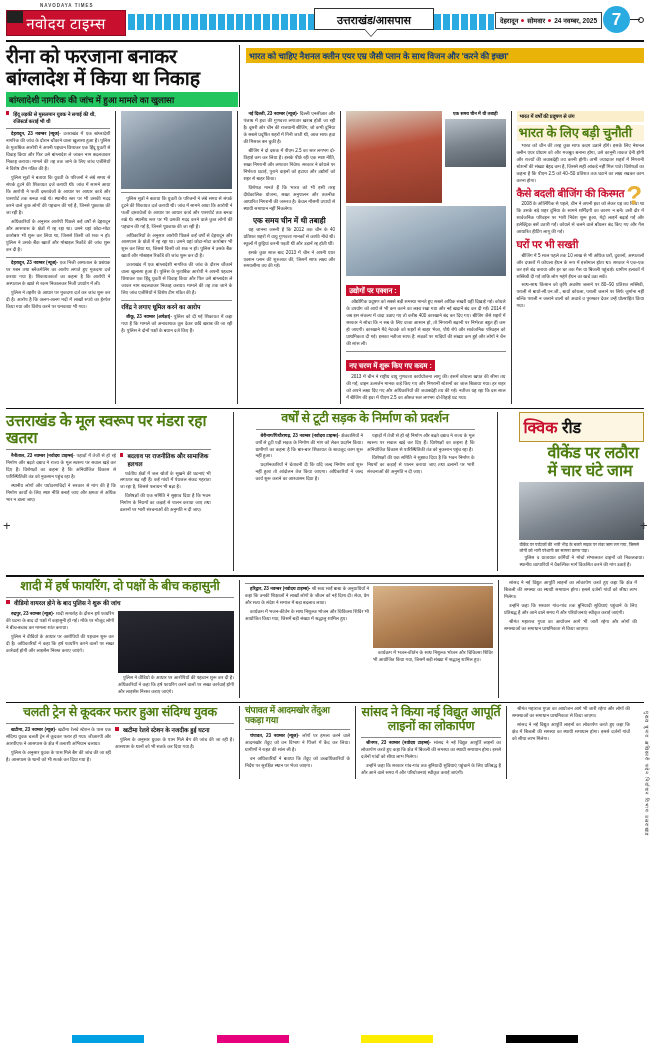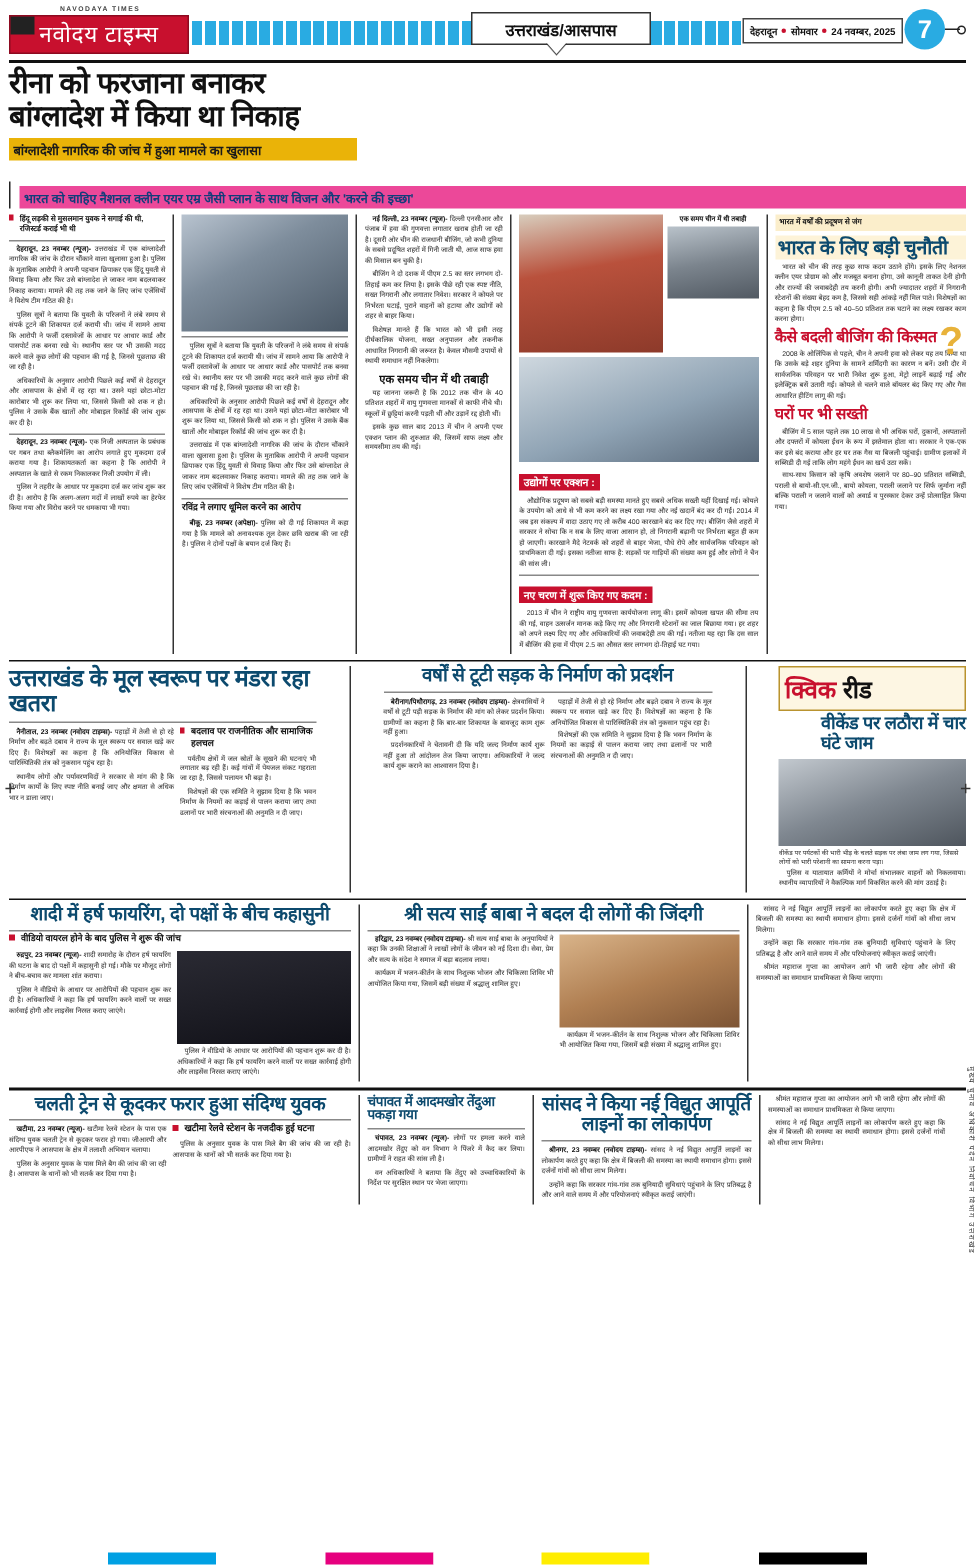--- a/index.html
+++ b/index.html
@@ -58,36 +58,36 @@
     position:absolute;right:14px;top:2px;width:27px;height:27px;border-radius:50%;
     background:#29abe2;color:#fff;font-size:17px;font-weight:bold;
     display:flex;align-items:center;justify-content:center;
   }
   .pn-line{position:absolute;right:4px;top:15px;width:10px;height:1px;background:#222;}
   .pn-dot{position:absolute;right:0px;top:13px;width:4px;height:4px;border-radius:50%;border:1px solid #222;}
 
   .rule-thick{height:2px;background:#111;margin:2px 6px 0 6px;}
 
   
-  .lead{display:flex;margin:3px 6px 0 6px;gap:14px;flex-direction:column;}
+  .lead{display:flex;margin:3px 6px 0 6px;gap:1px;}
   .lead-left{width:232px;}
   .lead-right{flex:1;border-left:1px solid #222;padding-left:6px;}
   .hl-left{
     font-size:19.5px;font-weight:bold;line-height:1.13;color:#111;
     letter-spacing:-.2px;
   }
   .sub-left{
-    margin-top:3px;background:#eab308;font-size:8.6px;font-weight:bold;
+    margin-top:3px;background:#22c55e;font-size:8.6px;font-weight:bold;
     padding:1.5px 3px;color:#1a1a1a;
   }
   .hl-right{
     font-size:17px;font-weight:bold;line-height:1.14;color:#111;letter-spacing:-.2px;
   }
   .sub-right{
-    margin-top:3px;background:#ec4899;font-size:8.4px;font-weight:bold;
+    margin-top:3px;background:#eab308;font-size:8.4px;font-weight:bold;
     padding:2px 3px;color:#123d7a;
   }
 
   
   .colbody{font-size:4.6px;line-height:1.52;text-align:justify;color:#2a2a2a;}
   .colbody p{margin:0 0 2px 0;text-indent:5px;}
   .byline{font-size:4.6px;font-weight:bold;color:#111;}
   .redbox-head{
     background:#c8102e;color:#fff;font-size:7px;font-weight:bold;
     padding:1px 3px;display:inline-block;
@@ -104,23 +104,23 @@
   .photo.kids{background:linear-gradient(160deg,#cfd8df,#8fa3b4 55%,#59697a);}
   .photo.night{background:linear-gradient(170deg,#2a2a33,#111118);}
   .photo.road{background:linear-gradient(160deg,#c3c9cf,#7f8790 50%,#4e555d);}
   .photo.factory{background:linear-gradient(170deg,#b9c2ca,#7b848d 50%,#515962);}
   .cap{font-size:4.3px;color:#333;margin-top:1px;}
 
   .section-rule{height:1.5px;background:#111;margin:4px 6px 3px 6px;}
   .thin-rule{height:.6px;background:#888;margin:3px 0;}
   .vline{width:1px;background:#333;}
 
-  .sec-hl{font-size:15.5px;font-weight:bold;line-height:1.1;color:#0c4a6e;letter-spacing:-.2px;}
+  .sec-hl{font-size:15.5px;font-weight:bold;line-height:1.1;color:#4d7c0f;letter-spacing:-.2px;}
   .sec-hl.sm{font-size:12.5px;text-align:center;}
-  .sec-hl.xs{font-size:12px;padding-left:28px;}
+  .sec-hl.xs{font-size:16px;padding-left:28px;}
 
   
   .quick{border:1px solid #b9932f;background:#fdf6e3;padding:3px;}
   .quick-title{font-size:16px;font-weight:bold;}
   .quick-title .q1{color:#c8102e;}
   .quick-title .q2{color:#111;}
 
   
   .vert-rail{
     position:absolute;right:0;top:520px;width:12px;height:500px;
@@ -365,21 +365,20 @@
           <div class="colbody" style="margin-top:2px;">
             <p>पुलिस ने वीडियो के आधार पर आरोपियों की पहचान शुरू कर दी है। अधिकारियों ने कहा कि हर्ष फायरिंग करने वालों पर सख्त कार्रवाई होगी और लाइसेंस निरस्त कराए जाएंगे।</p>
           </div>
         </div>
       </div>
     </div>
 
     <div class="vline"></div>
 
     <div style="width:248px;">
-      <div class="sec-hl sm">श्री सत्य साईं बाबा ने बदल दी लोगों की जिंदगी</div>
       <div class="thin-rule"></div>
       <div style="display:flex;gap:4px;">
         <div style="flex:1;" class="colbody">
           <p><span class="byline">हरिद्वार, 23 नवम्बर (नवोदय टाइम्स)-</span>
             <span>श्री सत्य साईं बाबा के अनुयायियों ने कहा कि उनकी शिक्षाओं ने लाखों लोगों के जीवन को नई दिशा दी। सेवा, प्रेम और सत्य के संदेश ने समाज में बड़ा बदलाव लाया।</span></p>
           <p>कार्यक्रम में भजन-कीर्तन के साथ निशुल्क भोजन और चिकित्सा शिविर भी आयोजित किया गया, जिसमें बड़ी संख्या में श्रद्धालु शामिल हुए।</p>
         </div>
         <div style="width:120px;">
           <div class="photo warm" style="height:62px;"></div>
           <div class="colbody" style="margin-top:2px;">

